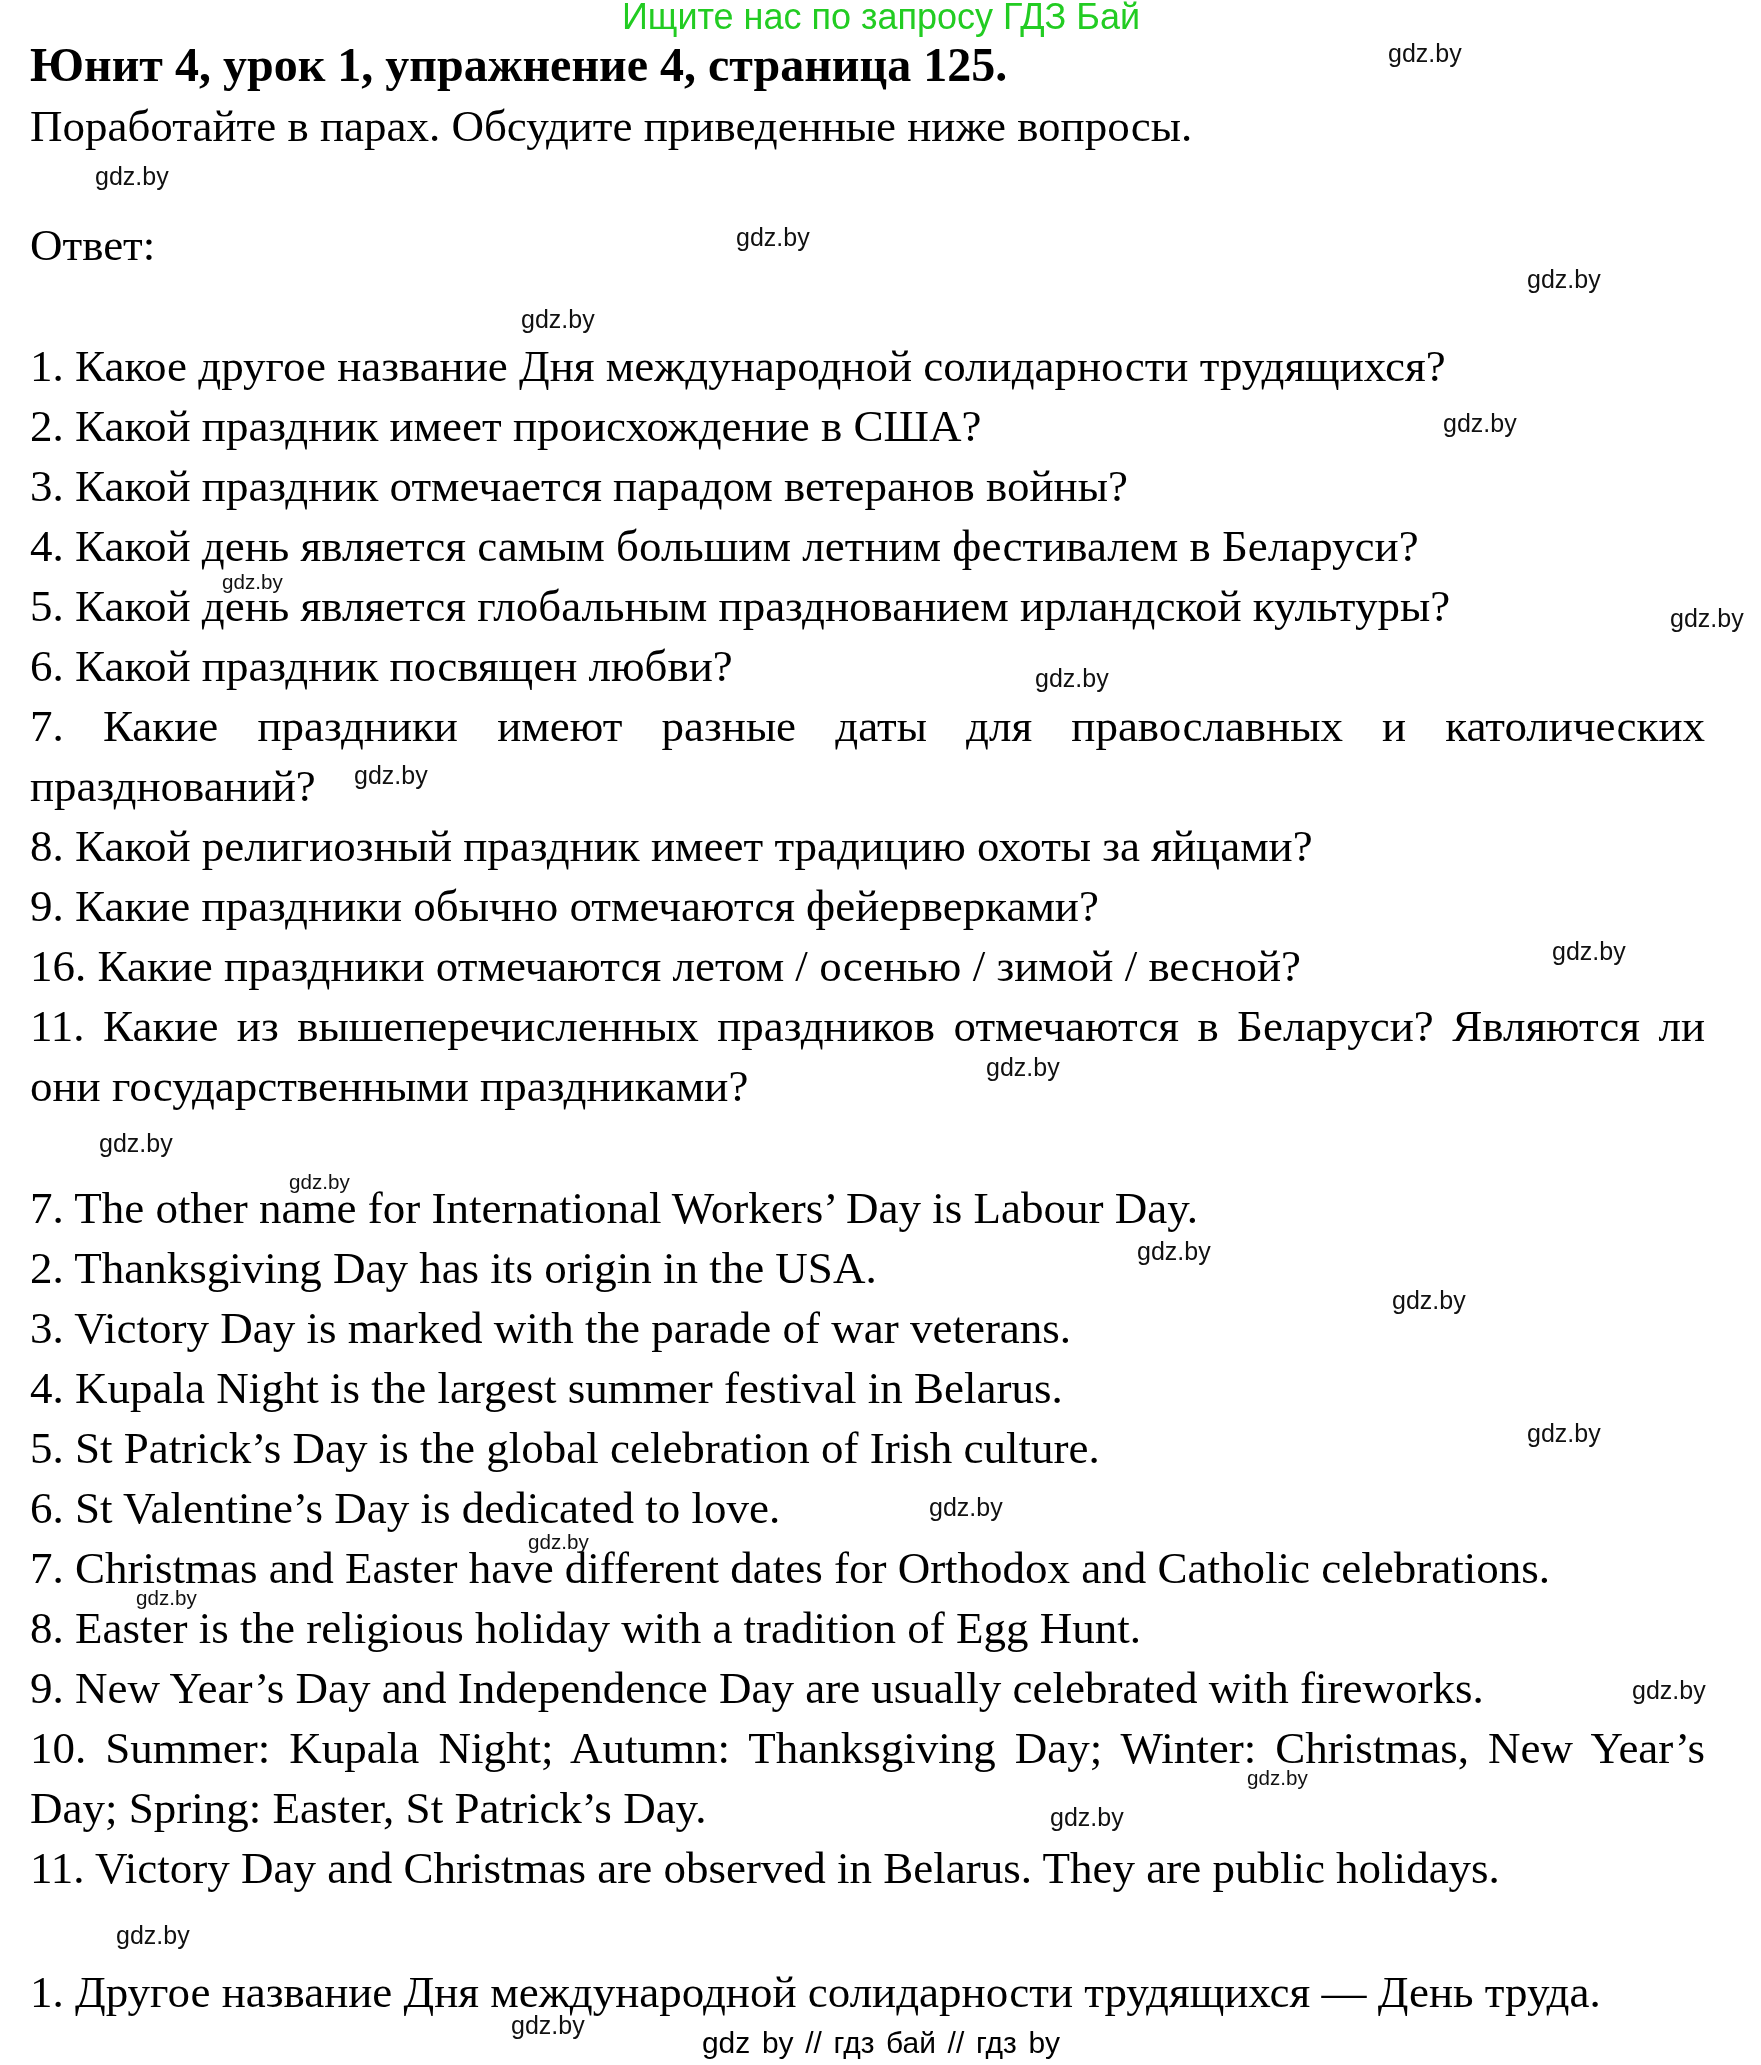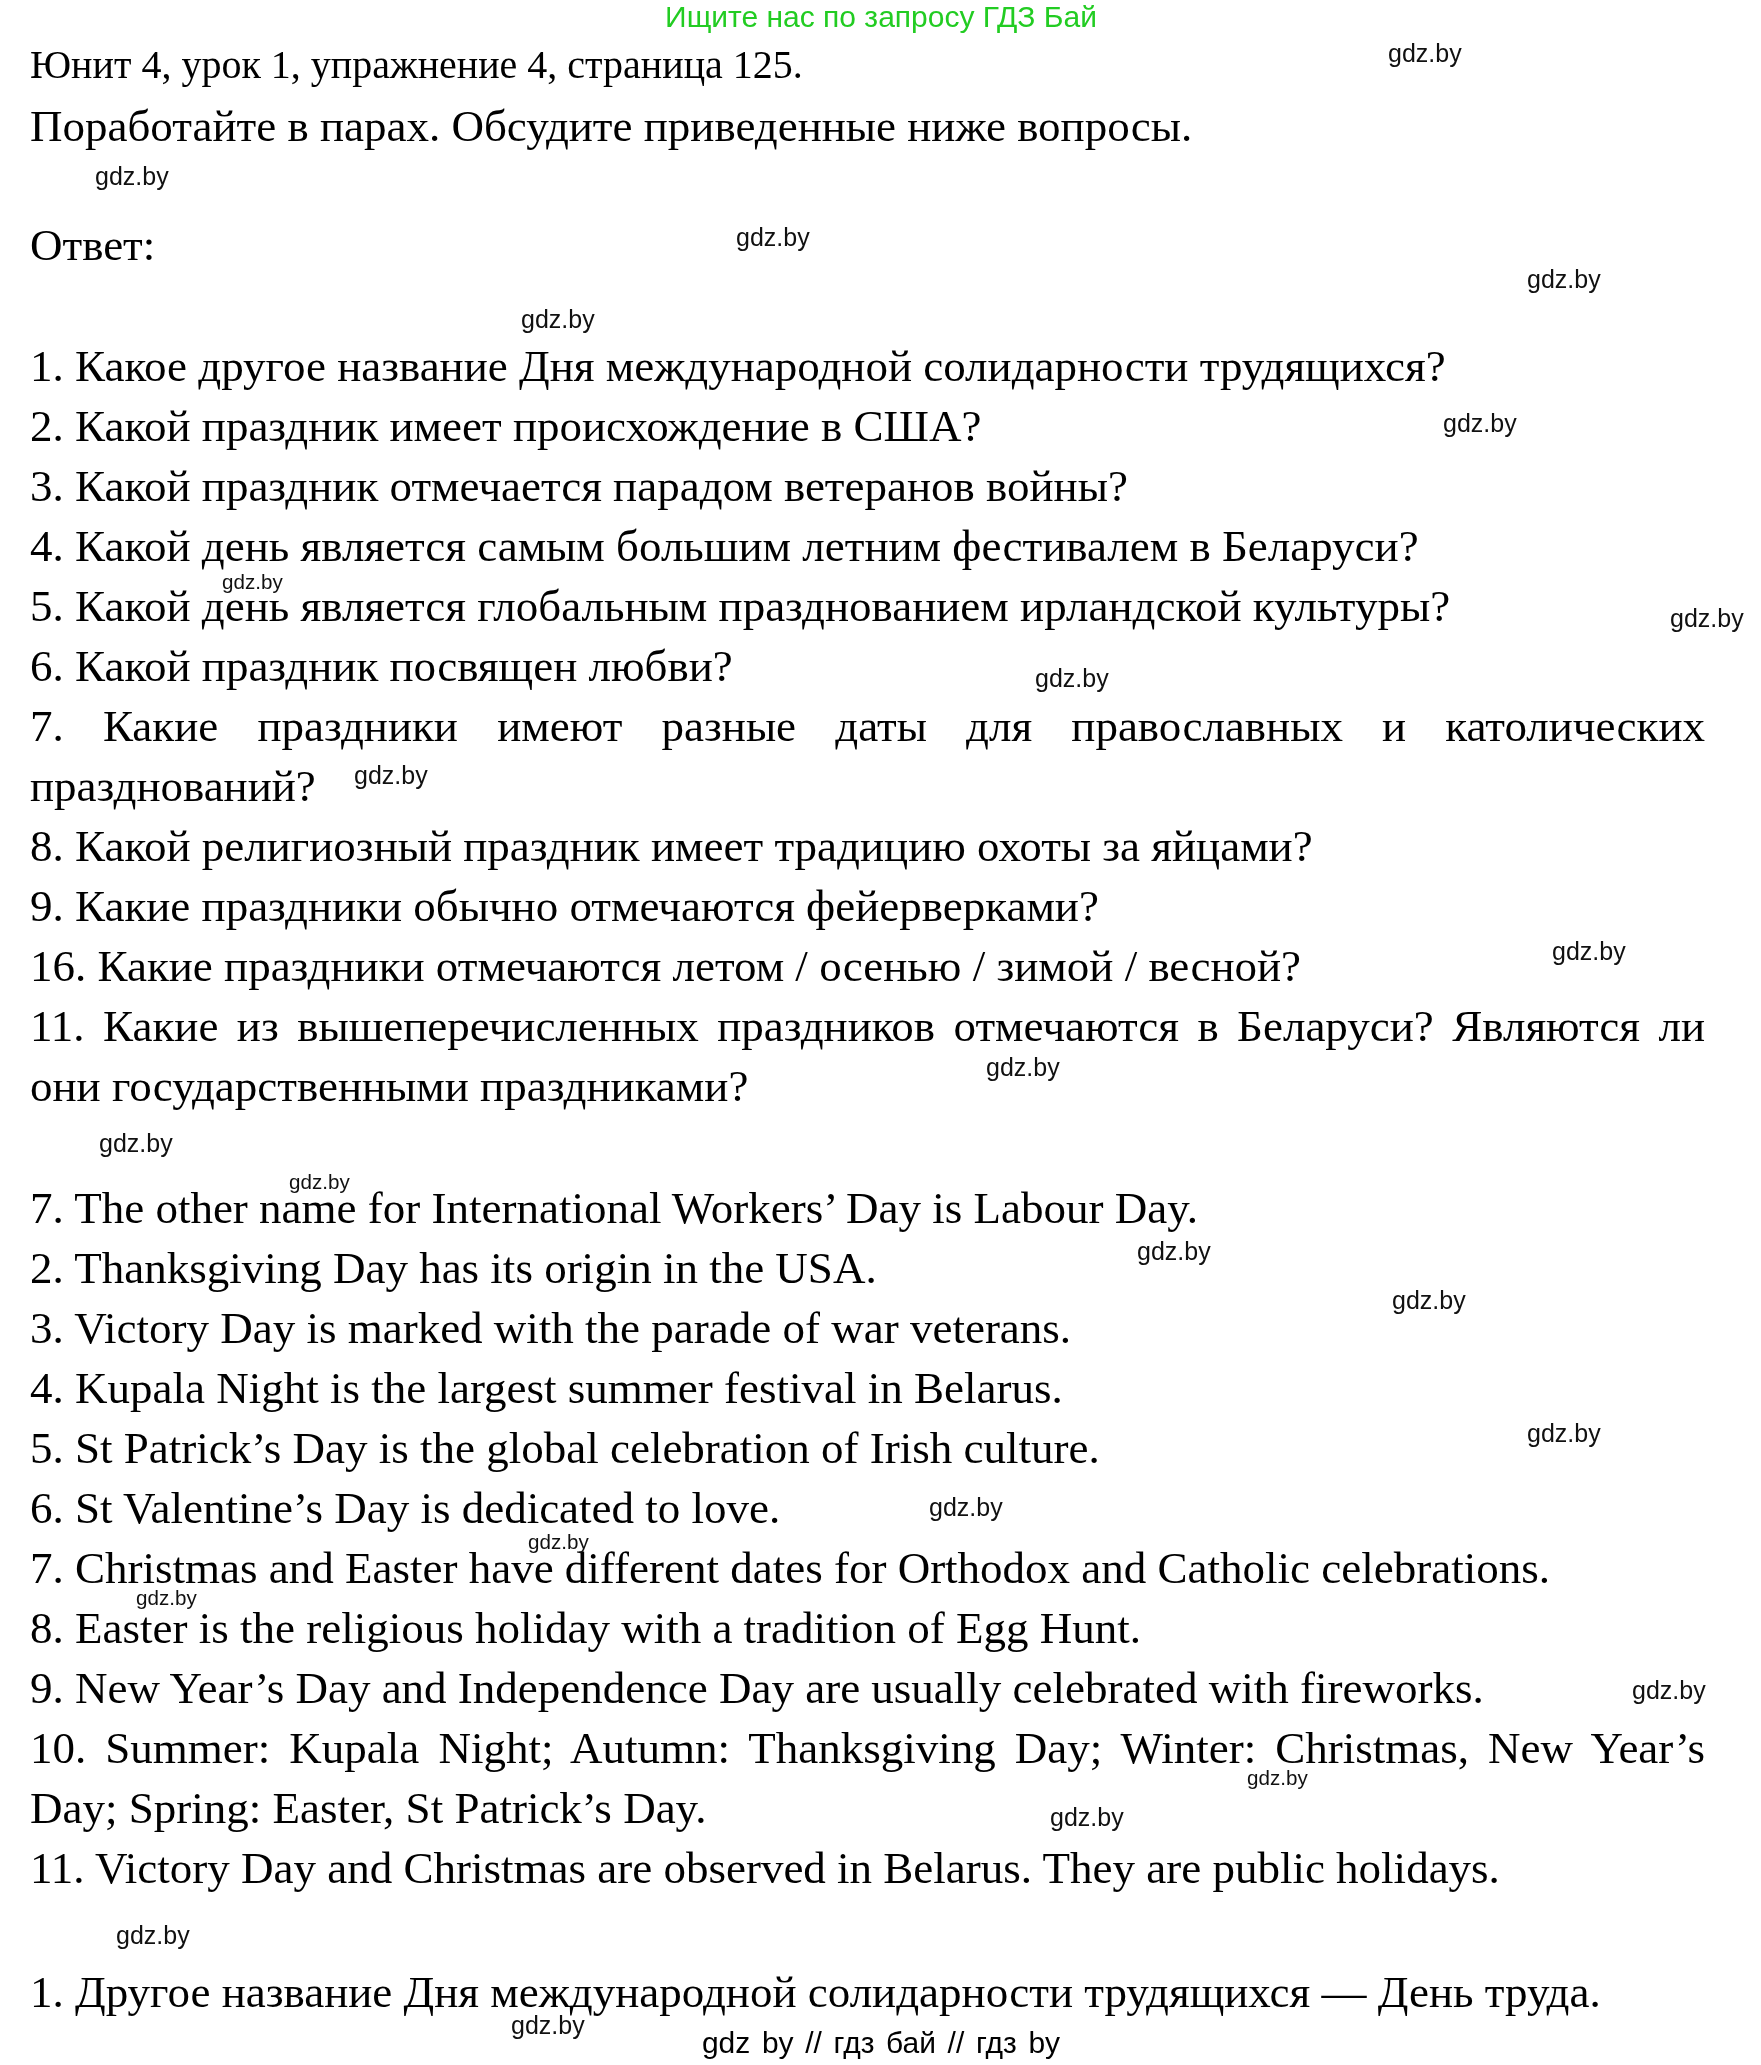--- a/index.html
+++ b/index.html
@@ -1,21 +1,21 @@
 <!DOCTYPE html>
 <html style="font-size:13px"><head>
 <meta charset="utf-8">
 <style>
   html, body { margin: 0; padding: 0; background: #ffffff; }
   body { width: 1762px; height: 2065px; position: relative; overflow: hidden;
          font-family: "Liberation Serif", "DejaVu Serif", serif; color: #000; }
   .promo { position: absolute; top: 0; left: 0; width: 1762px; text-align: center;
-           font-family: "Liberation Sans", "DejaVu Sans", sans-serif; font-size: 30px;
+           font-family: "Liberation Sans", "DejaVu Sans", sans-serif; font-size: 36px;
            line-height: 33px; color: #22cc22; }
-  .title { position: absolute; left: 30px; top: 38px; font-size: 40px; font-weight: normal;
+  .title { position: absolute; left: 30px; top: 38px; font-size: 48px; font-weight: bold;
            line-height: 53px; white-space: nowrap; }
   .subtitle { position: absolute; left: 30px; top: 100px; font-size: 45px; line-height: 53px; white-space: nowrap; }
   .answer-label { position: absolute; left: 30px; top: 219px; font-size: 45px; line-height: 53px; }
   .block { position: absolute; left: 30px; width: 1675px; font-size: 45px; line-height: 60px; }
   .block p { margin: 0; text-align: justify; }
   .block p.nj { text-align: left; white-space: nowrap; }
   #questions { top: 336px; }
   #answers-en { top: 1178px; }
   #answers-ru { top: 1962px; }
   .wm { position: absolute; font-family: "Liberation Sans", "DejaVu Sans", sans-serif;

